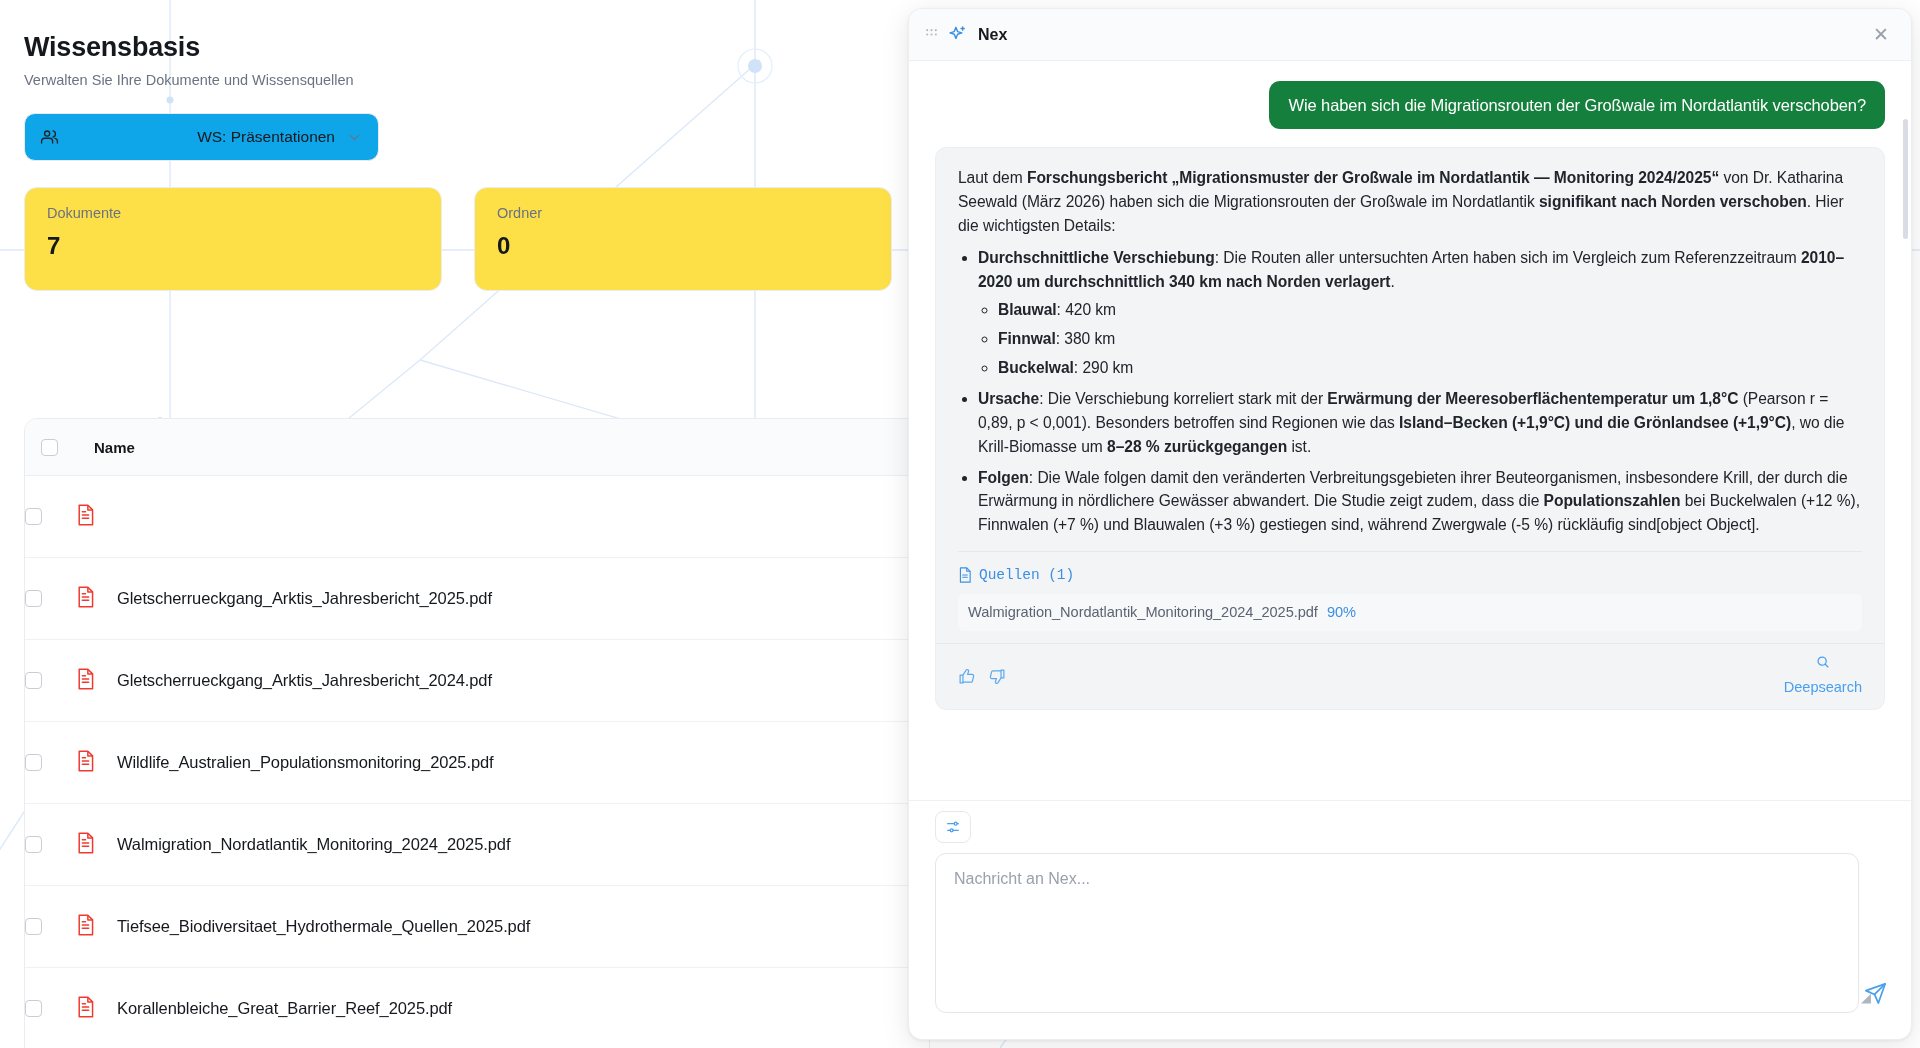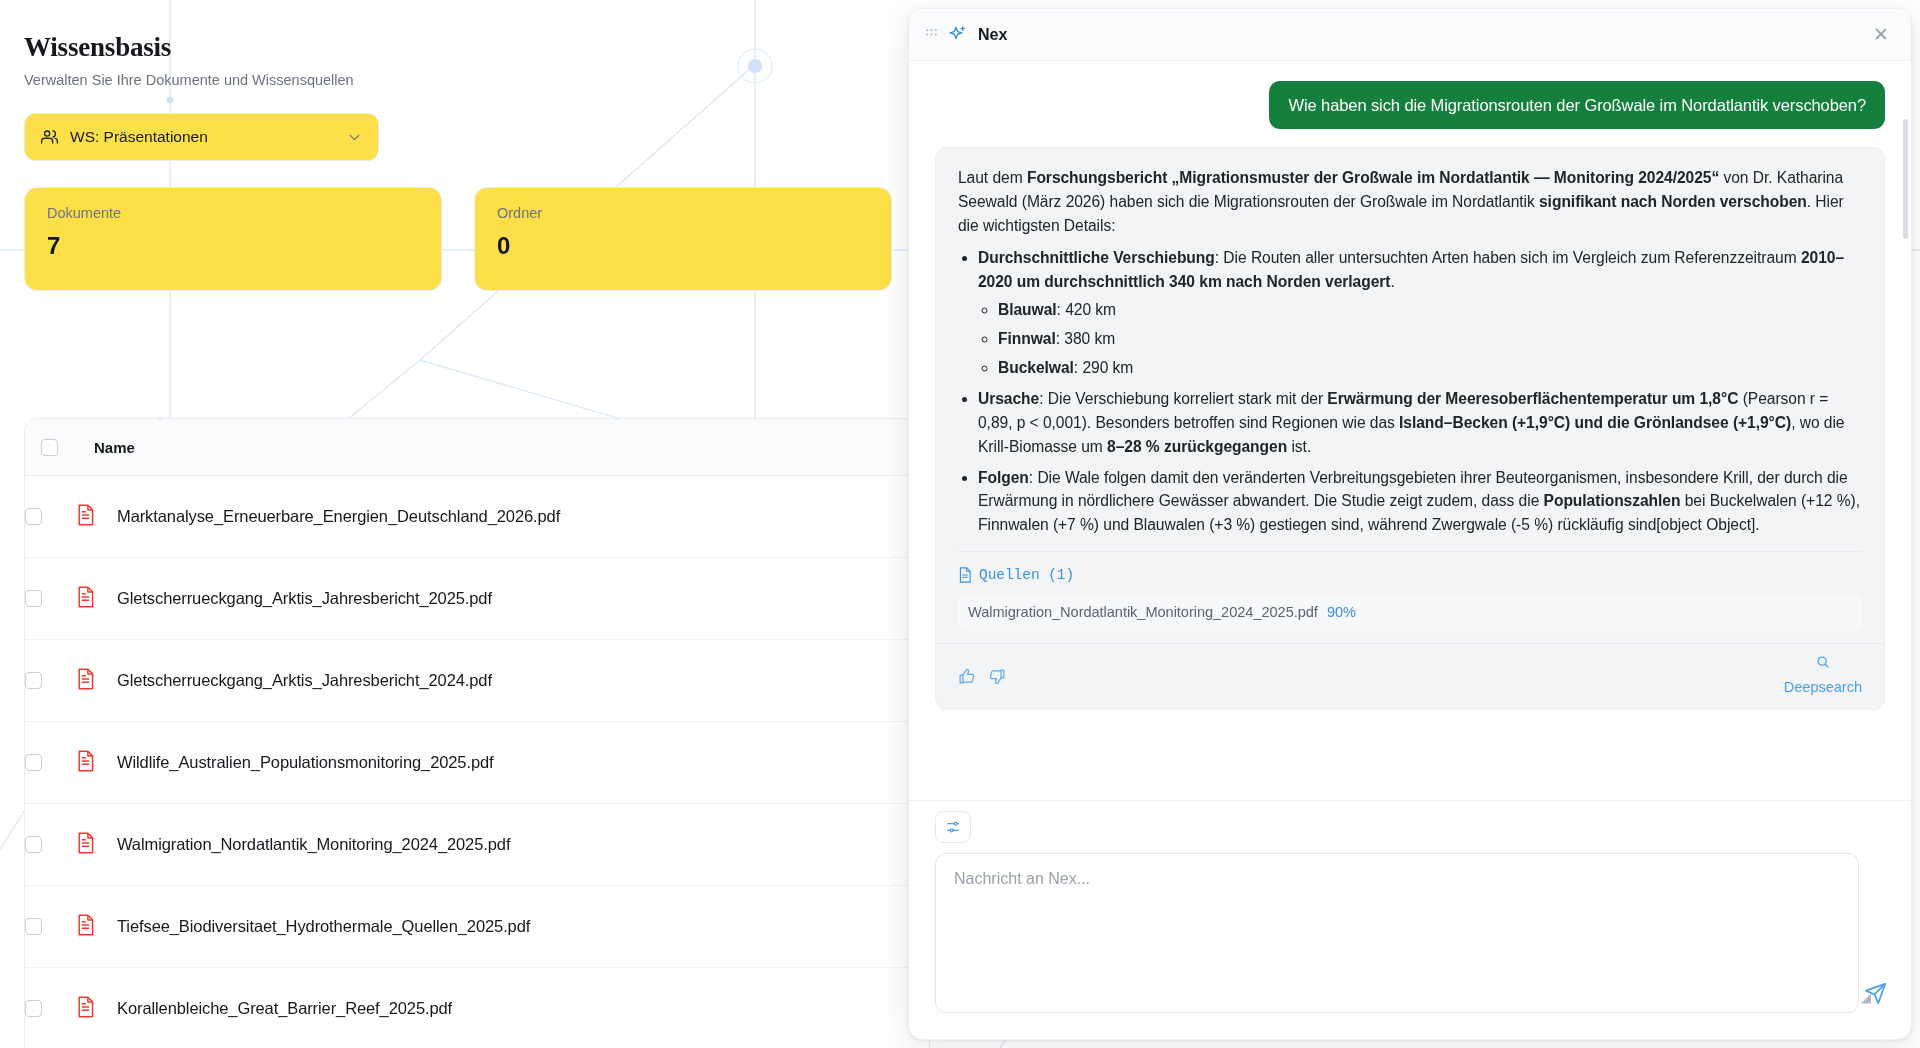--- a/index.html
+++ b/index.html
@@ -10,27 +10,27 @@
     overflow: hidden;
     color: #1a1a1a;
   }
   #root { position: relative; width: 1920px; height: 1048px; background:#fff; }
 
   
   .bg-net { position:absolute; left:0; top:0; width:1920px; height:1048px; pointer-events:none; }
 
   
   .page { position:absolute; left:0; top:0; width:930px; height:1048px; padding:24px 0 0 24px; }
-  .page-title { font-size:27px; font-weight:700; letter-spacing:-0.2px; color:#15181d; margin: 8px 0 0 0; font-family: Liberation Serif, serif;}
+  .page-title { font-size:27px; font-weight:700; letter-spacing:-0.2px; color:#15181d; margin: 8px 0 0 0;}
   .page-sub { font-size:14.5px; color:#6b7280; margin-top:9px; }
 
   .ws-select {
     margin-top:25px; width:355px; height:48px;
-    border:1px solid #e8eaee; border-radius:11px; background:#fde047;
-    display:flex; align-items:center; padding:16px 15px; gap:11px; cursor:pointer;
+    border:1px solid #e8eaee; border-radius:11px; background:#0ea5e9;
+    display:flex; align-items:center; padding:16px 15px; gap:11px; cursor:pointer;text-align:right;
   }
   .ws-select .label { font-size:15.5px; color:#15181d; flex:1; }
   .ico { display:inline-flex; align-items:center; justify-content:center; }
 
   .stats { margin-top:26px; display:flex; gap:32px; }
   .stat-card {
     width:418px; height:104px; border:1px solid #ececf0; border-radius:13px;
     background:#fde047; padding:17px 22px;
   }
   .stat-label { font-size:14.5px; color:#6b7280; }
@@ -186,21 +186,20 @@
         <span class="th-name">Name</span>
       </div>
 
       <div class="trow">
         <span class="cbox cb"></span>
         <span class="pdf-ico"><svg width="19" height="22" viewBox="0 0 24 28" fill="none" stroke="#ef3b2f" stroke-width="1.9" stroke-linejoin="round">
               <path d="M4 1.5h11l6 6v19H4z"></path>
               <path d="M15 1.5v6h6"></path>
               <path d="M8 14h8M8 18h8M8 10h4" stroke-linecap="round"></path>
             </svg></span>
-        <span class="fname">Marktanalyse_Erneuerbare_Energien_Deutschland_2026.pdf</span>
       </div>
       <div class="trow">
         <span class="cbox cb"></span>
         <span class="pdf-ico"><svg width="19" height="22" viewBox="0 0 24 28" fill="none" stroke="#ef3b2f" stroke-width="1.9" stroke-linejoin="round">
               <path d="M4 1.5h11l6 6v19H4z"></path>
               <path d="M15 1.5v6h6"></path>
               <path d="M8 14h8M8 18h8M8 10h4" stroke-linecap="round"></path>
             </svg></span>
         <span class="fname">Gletscherrueckgang_Arktis_Jahresbericht_2025.pdf</span>
       </div>

